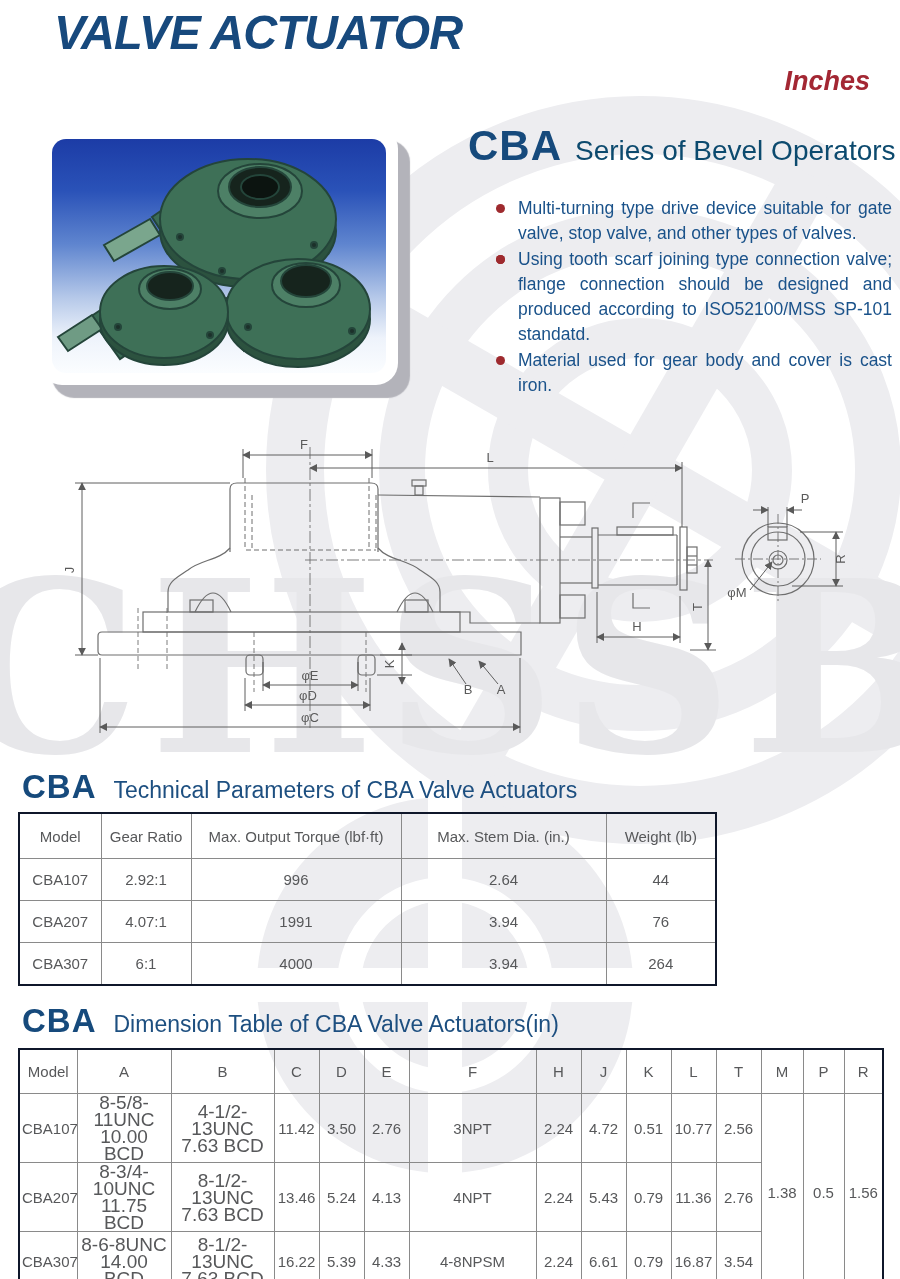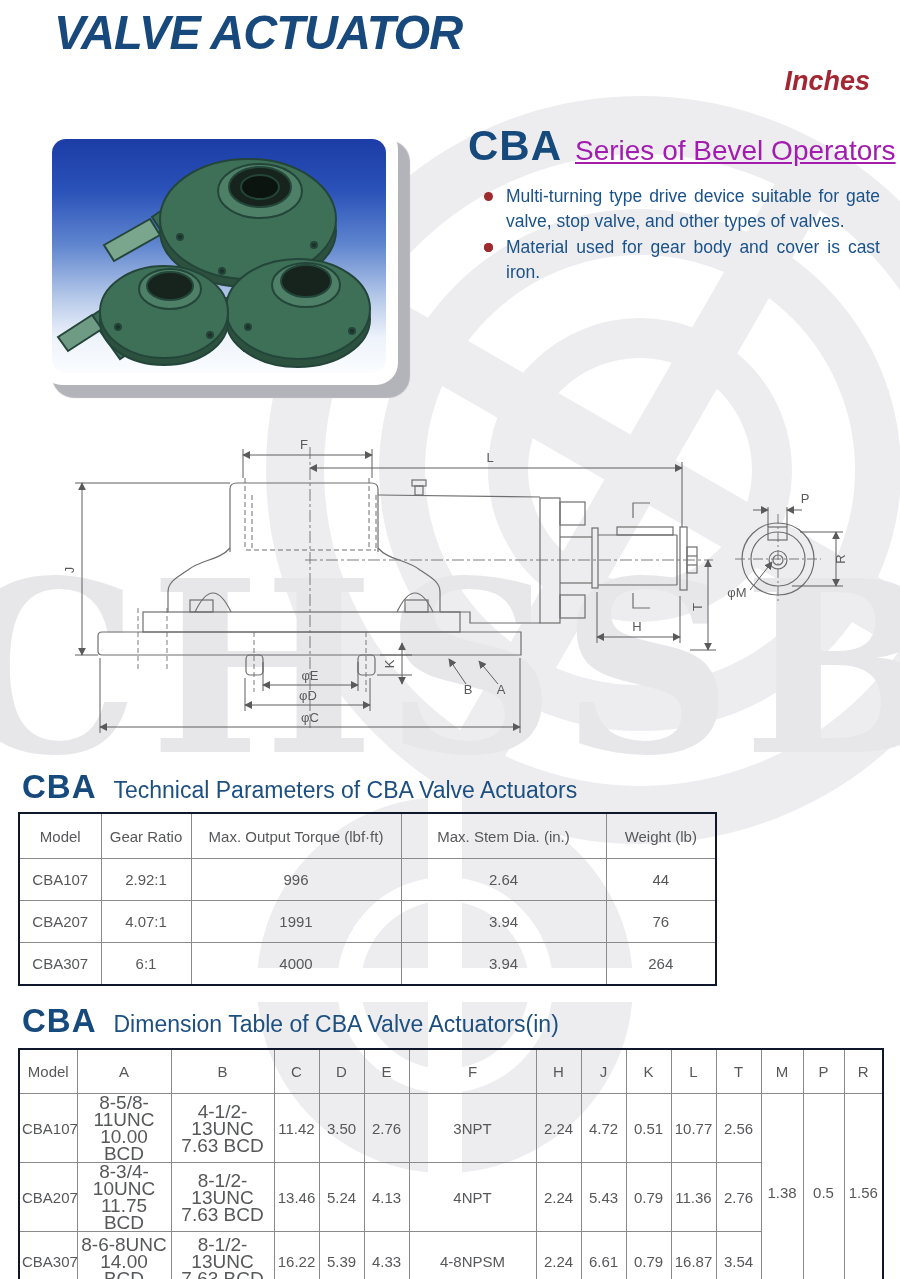--- a/index.html
+++ b/index.html
@@ -11,22 +11,22 @@
       color:#17497d;letter-spacing:-1px;transform:scaleX(.96);transform-origin:left;white-space:nowrap;}
   .units{position:absolute;right:30px;top:66px;font-size:27px;font-weight:bold;font-style:italic;color:#a32733;}
   
   .photo-frame{position:absolute;left:40px;top:127px;width:358px;height:258px;background:#fff;
       border-radius:22px;box-shadow:12px 13px 1px 0 #b3b3ba;}
   .photo-blue{position:absolute;left:12px;top:12px;right:12px;bottom:12px;border-radius:14px;overflow:hidden;
       background:linear-gradient(180deg,#1c3ca6 0%,#2a52b8 22%,#5f85cf 45%,#b6c9e9 68%,#eef3fb 85%,#fbfdff 100%);}
   
   .series-head{position:absolute;left:468px;top:122px;display:flex;align-items:baseline;gap:13px;white-space:nowrap;}
   .series-head .big{font-size:42px;font-weight:bold;color:#164a7c;letter-spacing:1px;}
-  .series-head .sub{font-size:28px;color:#a21caf;text-decoration:underline;}
-  .bullets{position:absolute;left:480px;top:184px;width:400px;margin:0;padding:0;list-style:none;}
+  .series-head .sub{font-size:28px;color:#0c4a6e;}
+  .bullets{position:absolute;left:480px;top:184px;width:400px;margin:12px;padding:0;list-style:none;}
   .bullets li{position:relative;padding-left:26px;margin-bottom:1px;font-size:17.5px;line-height:25px;
       color:#1a528a;text-align:justify;}
   .bullets .dot{position:absolute;left:4px;top:8px;width:9px;height:9px;border-radius:50%;background:#9e2a2e;}
   
   .tech-drawing{position:absolute;left:20px;top:430px;}
   .tech-drawing text{font-family:"Liberation Sans",sans-serif;font-size:13px;fill:#5a5a5a;}
   
   .sec-head{position:absolute;display:flex;align-items:baseline;gap:17px;white-space:nowrap;}
   .sec-head .big{font-size:33px;font-weight:bold;color:#164a7c;letter-spacing:1px;}
   .sec-head .sub{font-size:23px;color:#1d4f80;}
@@ -121,20 +121,21 @@
     </div>
   </div>
 
   <div class="series-head">
     <span class="big">CBA</span>
     <span class="sub">Series of Bevel Operators</span>
   </div>
   <ul class="bullets">
     <li><span class="dot"></span><span>Multi-turning type drive device suitable for gate valve, stop valve, and other types of valves.</span></li>
     <li><span class="dot"></span></li>
+    <li><span class="dot"></span><span>Using tooth scarf joining type connection valve; flange connection should be designed and produced according to ISO52100/MSS SP-101 standatd.</span></li>
     <li><span class="dot"></span><span>Material used for gear body and cover is cast iron.</span></li>
   </ul>
 
   <svg class="tech-drawing" width="870" height="330" viewBox="20 430 870 330">
     <defs>
       <marker id="arr" viewBox="0 0 10 10" refX="9" refY="5" markerWidth="8" markerHeight="8" orient="auto-start-reverse">
         <path d="M0,0 L10,5 L0,10 z" fill="#5a5a5a"></path>
       </marker>
     </defs>
     <g stroke="#6e6e6e" stroke-width="1.2" fill="none">

